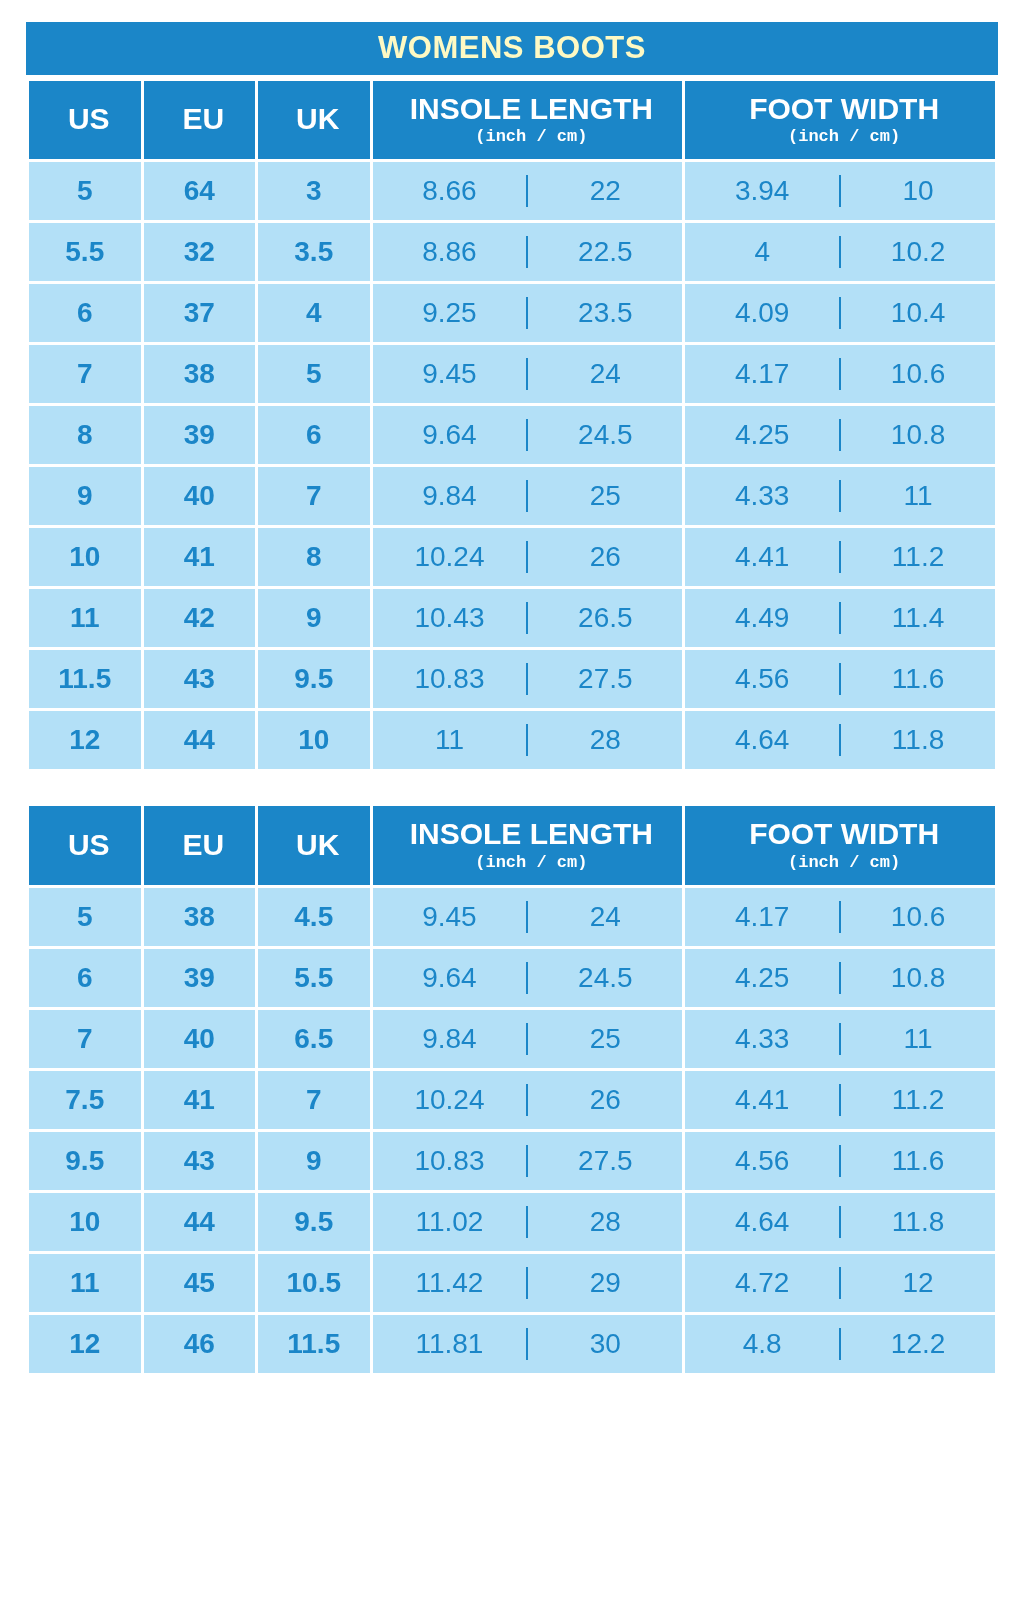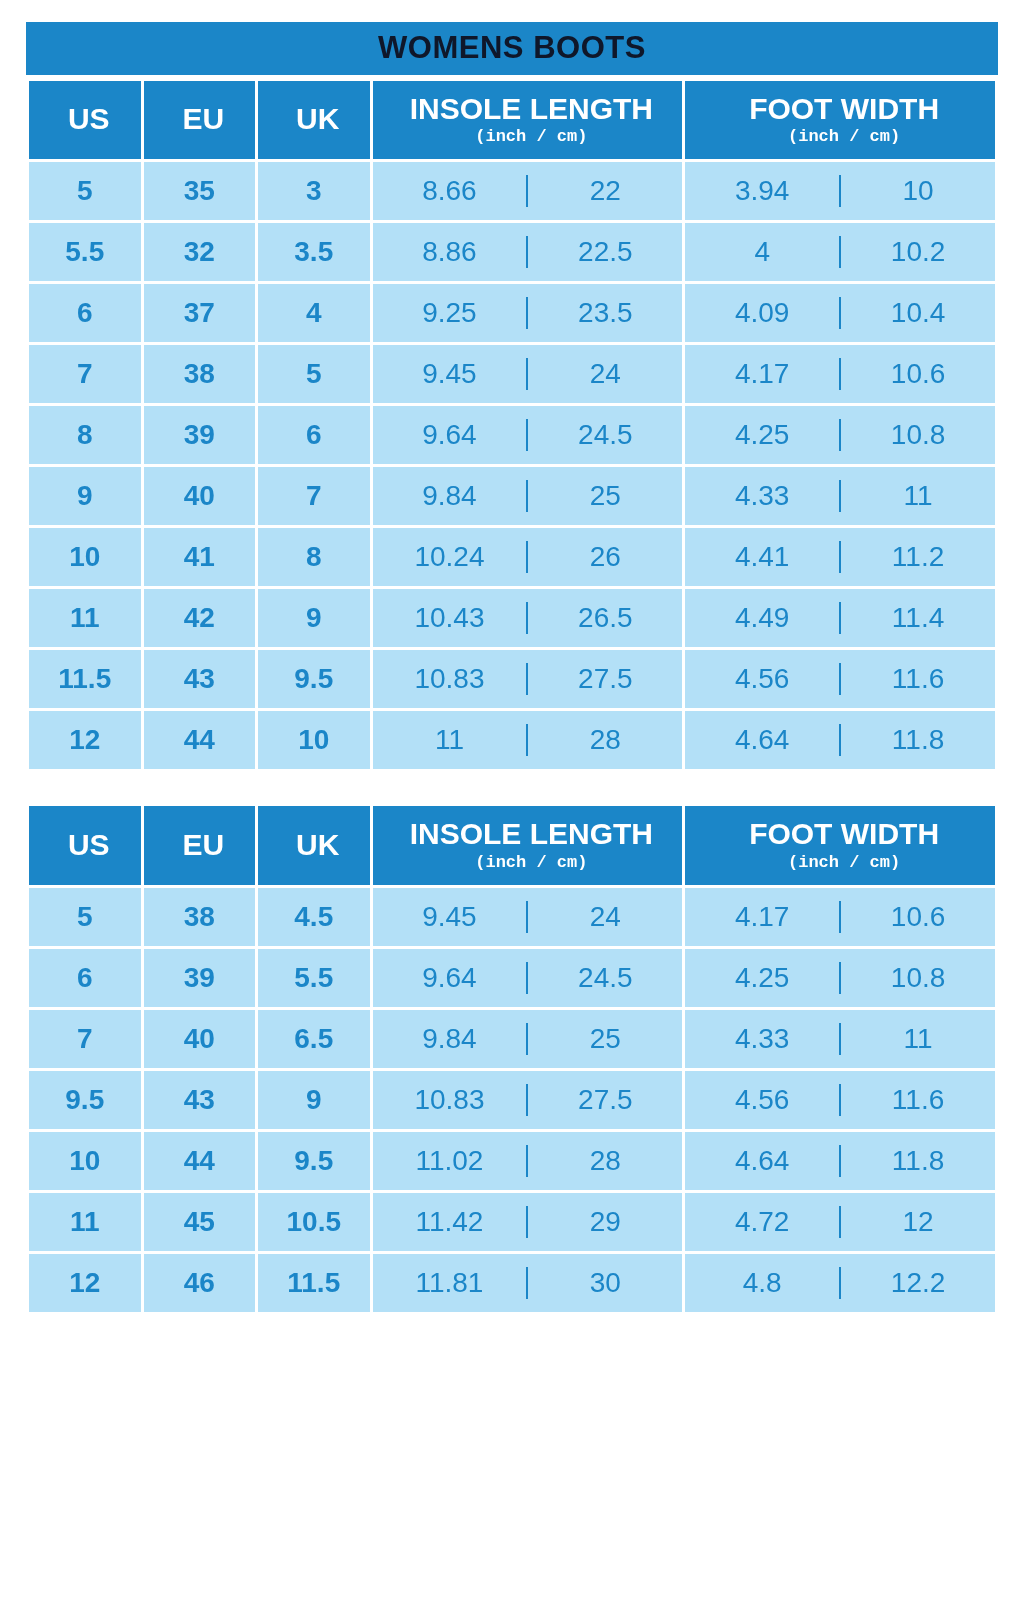--- a/index.html
+++ b/index.html
@@ -21,21 +21,21 @@
     display: flex;
     flex-direction: column;
     gap: 28px;
   }
   .chart-block {
     display: flex;
     flex-direction: column;
   }
   .chart-title {
     background: #1b86c8;
-    color: #0f172a;
+    color: #fef9c3;
     font-size: 31px;
     font-weight: bold;
     letter-spacing: 0.5px;
     text-align: center;
     padding: 10px 0 12px 0;
     line-height: 1.0;
   }
   table.size-table {
     border-collapse: separate;
     border-spacing: 3px;
@@ -126,21 +126,21 @@
           </th>
           <th class="dual">
             <span>FOOT WIDTH</span>
             <span class="sub">(inch / cm)</span>
           </th>
         </tr>
       </thead>
       <tbody>
         <tr>
           <td class="sz">5</td>
-          <td class="sz">35</td>
+          <td class="sz">64</td>
           <td class="sz">3</td>
           <td class="meas">
             <div class="meas-inner">
               <span class="v">8.66</span>
               <span class="divider"></span>
               <span class="v">22</span>
             </div>
           </td>
           <td class="meas">
             <div class="meas-inner">
@@ -401,20 +401,39 @@
           </td>
           <td class="meas">
             <div class="meas-inner">
               <span class="v">4.33</span>
               <span class="divider"></span>
               <span class="v">11</span>
             </div>
           </td>
         </tr>
         <tr>
+          <td class="sz">7.5</td>
+          <td class="sz">41</td>
+          <td class="sz">7</td>
+          <td class="meas">
+            <div class="meas-inner">
+              <span class="v">10.24</span>
+              <span class="divider"></span>
+              <span class="v">26</span>
+            </div>
+          </td>
+          <td class="meas">
+            <div class="meas-inner">
+              <span class="v">4.41</span>
+              <span class="divider"></span>
+              <span class="v">11.2</span>
+            </div>
+          </td>
+        </tr>
+        <tr>
           <td class="sz">9.5</td>
           <td class="sz">43</td>
           <td class="sz">9</td>
           <td class="meas">
             <div class="meas-inner">
               <span class="v">10.83</span>
               <span class="divider"></span>
               <span class="v">27.5</span>
             </div>
           </td>

